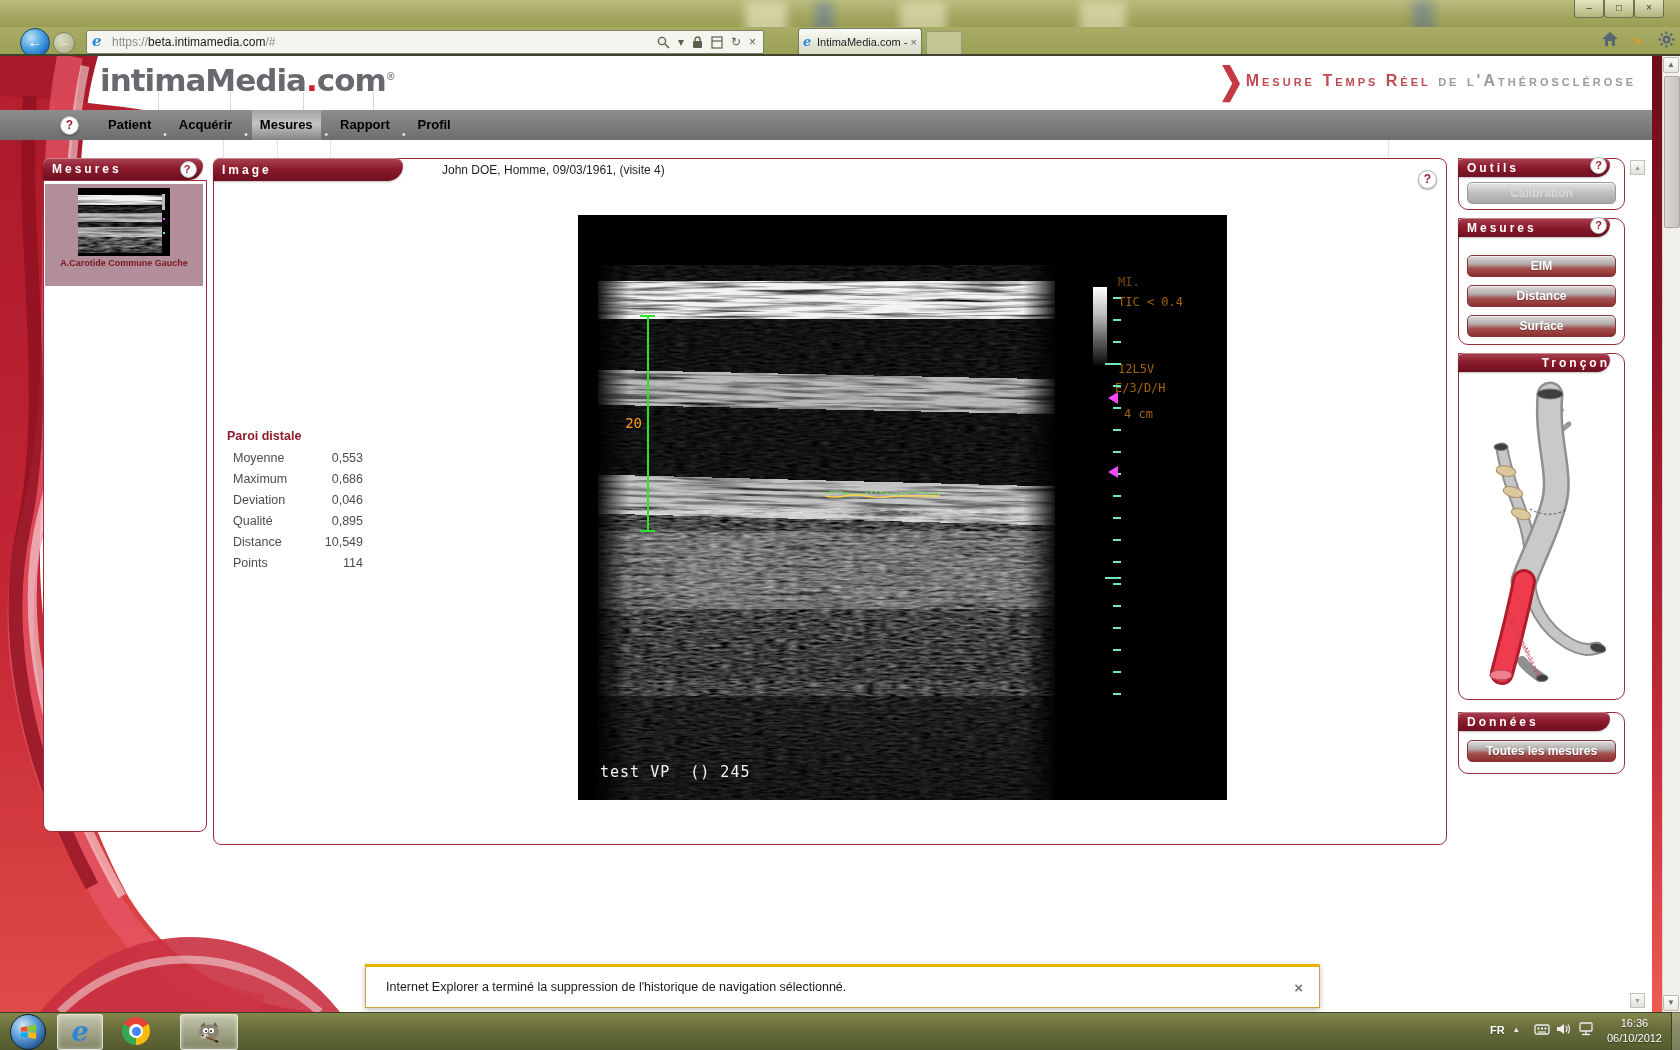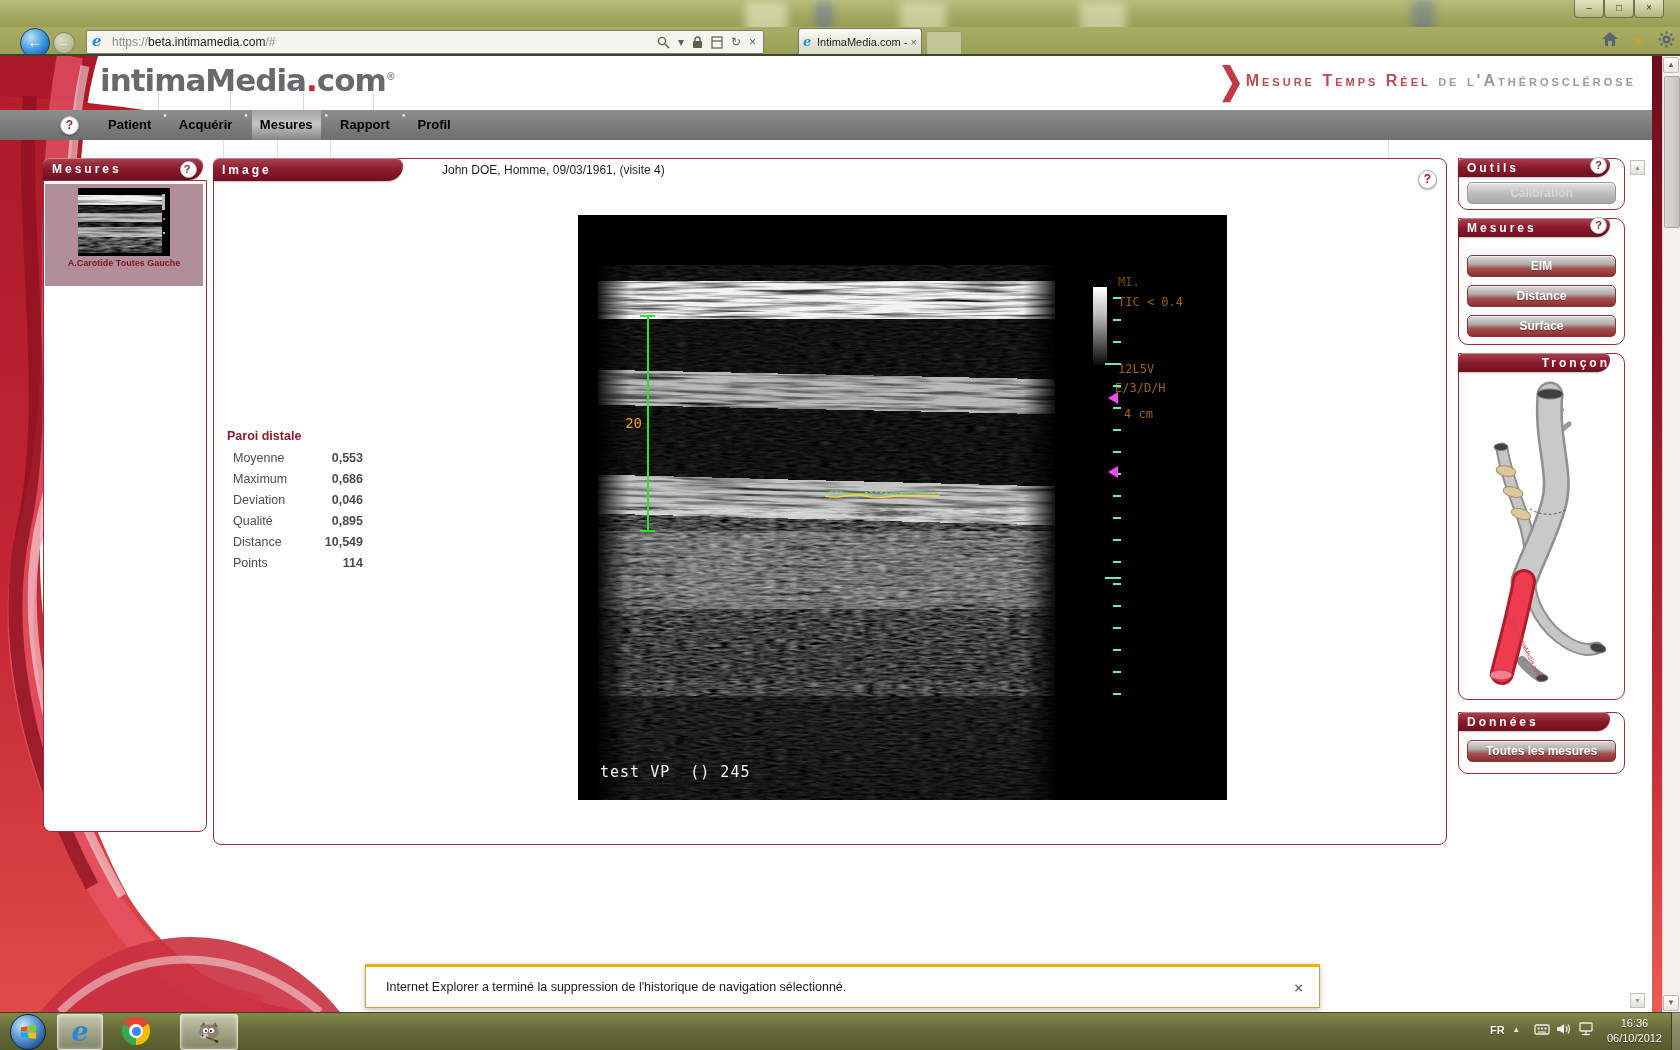--- a/index.html
+++ b/index.html
@@ -66,21 +66,21 @@
   .smallcaps{font-variant:small-caps;letter-spacing:3px;font-weight:600;font-size:16px;}
   .septick{width:1px;background:#d9d9d9;}
 
   
   #navbar{left:0;top:54px;width:1652px;height:30px;background:linear-gradient(180deg,#8d8d8d,#6e6e6e);
     display:flex;align-items:center;color:#fff;}
   .helpbadge{width:17px;height:17px;border-radius:50%;background:#fff;border:1px solid #b5b5b5;
     color:#9c1f2e;font:bold 12px/17px "Liberation Sans",sans-serif;text-align:center;box-sizing:content-box;
     box-shadow:0 1px 2px rgba(0,0,0,.35);}
   #navhelp{left:60px;top:60px;}
-  #navitems{left:100px;top:54px;height:30px;display:flex;align-items:flex-start;}
+  #navitems{left:100px;top:54px;height:30px;display:flex;align-items:flex-end;}
   .navitem{font-weight:bold;font-size:13px;padding:0 8px;height:30px;line-height:30px;}
   .navitem.active{background:linear-gradient(180deg,rgba(255,255,255,.2),rgba(255,255,255,.55) 45%,rgba(255,255,255,.15));}
   .navdot{color:#e8e8e8;font-size:10px;padding:0 4px;}
   #navright{right:60px;top:54px;height:30px;display:flex;align-items:center;gap:26px;font-weight:bold;font-size:12px;color:#fff;}
   .flag{width:22px;height:22px;border-radius:50%;border:1px solid #4a4a4a;box-sizing:border-box;
     box-shadow:inset 0 4px 4px rgba(255,255,255,.45),0 1px 2px rgba(0,0,0,.4);overflow:hidden;}
   #flags{display:flex;gap:3px;margin-left:6px;}
   .flag-us{background:linear-gradient(180deg,#c7362f 0 11%,#fff 11% 22%,#c7362f 22% 33%,#fff 33% 44%,#c7362f 44% 55%,#fff 55% 66%,#c7362f 66% 77%,#fff 77% 88%,#c7362f 88%);position:relative;}
   .flag-us::after{content:"";position:absolute;left:0;top:0;width:55%;height:50%;background:#283a6b;}
   .flag-fr{background:linear-gradient(90deg,#2a3f8f 0 33%,#fff 33% 66%,#cc2a3a 66%);}
@@ -106,21 +106,21 @@
 
   
   #imgs-body{left:43px;top:124px;width:164px;height:652px;border-radius:0 0 8px 8px;}
   #imgs-sel{left:45px;top:128px;width:158px;height:102px;background:#b28e9a;}
   #imgs-cap{left:45px;top:202px;width:158px;text-align:center;color:#7c1423;font-weight:bold;font-size:9px;}
 
   
   #main-body{left:213px;top:102px;width:1234px;height:687px;border-radius:8px;}
   #img-title{left:213px;top:138px;width:1234px;text-align:center;color:#8c1c2c;font-weight:bold;font-size:13.5px;}
   .prow{left:233px;width:130px;display:flex;font-size:12.5px;color:#4c4c4c;}
-  .prow .pv{margin-left:auto;font-weight:bold;}
+  .prow .pv{margin-left:auto;}
 
   
   #uscan{left:578px;top:159px;width:649px;height:585px;background:#000;}
   #uscan *{position:absolute;}
   .uslab{font:12px "DejaVu Sans Mono",monospace;color:#a16207;white-space:pre;}
   #usruler{left:535px;top:82px;width:8px;height:400px;
     background:repeating-linear-gradient(180deg,#6fe8c0 0 2px,transparent 2px 22px);}
   .majortick{left:527px;width:16px;height:2px;background:#6fe8c0;}
   .fmark{width:0;height:0;border-right:10px solid #f649f6;border-top:6px solid transparent;border-bottom:6px solid transparent;}
   #gsbar{left:515px;top:72px;width:14px;height:78px;background:linear-gradient(180deg,#fff,#bdbdbd 35%,#5a5a5a 70%,#0a0a0a);}
@@ -296,21 +296,21 @@
       <rect x="4" y="8" width="76" height="8" filter="url(#usA)" opacity=".95"></rect>
       <rect x="4" y="20" width="76" height="40" filter="url(#usB)" opacity=".3"></rect>
       <rect x="4" y="26" width="76" height="7" filter="url(#usA)" opacity=".7"></rect>
       <rect x="4" y="40" width="76" height="8" filter="url(#usA)" opacity=".75"></rect>
       <rect x="4" y="48" width="76" height="16" filter="url(#usB)" opacity=".5"></rect>
       <rect x="84" y="6" width="3" height="16" fill="url(#redg)" opacity="0"></rect>
       <rect x="84" y="6" width="3" height="16" fill="#bbb"></rect>
       <rect x="85" y="30" width="2" height="2" fill="#f649f6"></rect>
       <rect x="85" y="44" width="2" height="2" fill="#6fe8c0"></rect>
     </svg>
-    <div id="imgs-cap" class="abs">A.Carotide Toutes Gauche</div>
+    <div id="imgs-cap" class="abs">A.Carotide Commune Gauche</div>
 
     <div id="main-body" class="abs pbody"></div>
     <div class="abs phead" style="left:213px;top:102px;width:190px;height:23px;">
       <span>Image</span>
     </div>
     <div class="abs" style="left:442px;top:107px;font-size:12px;color:#1e1e1e;">John DOE, Homme, 09/03/1961, (visite 4)</div>
     <div class="abs helpbadge" style="left:1418px;top:114px;">?</div>
 
     <div class="abs" style="left:227px;top:373px;color:#8c1c2c;font-weight:bold;font-size:12.5px;">Paroi distale</div>
     <div class="abs prow" style="top:395px;">

